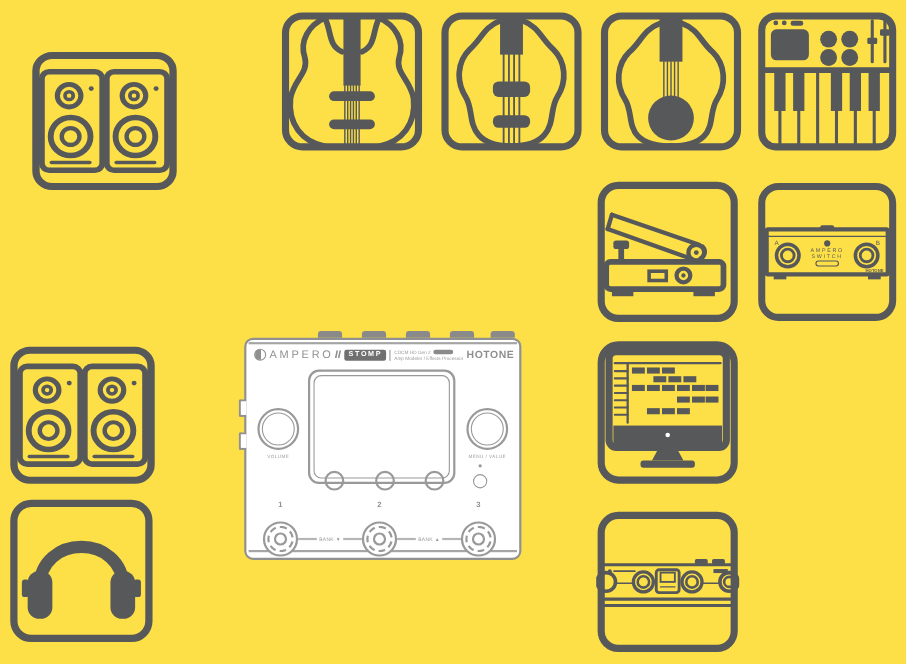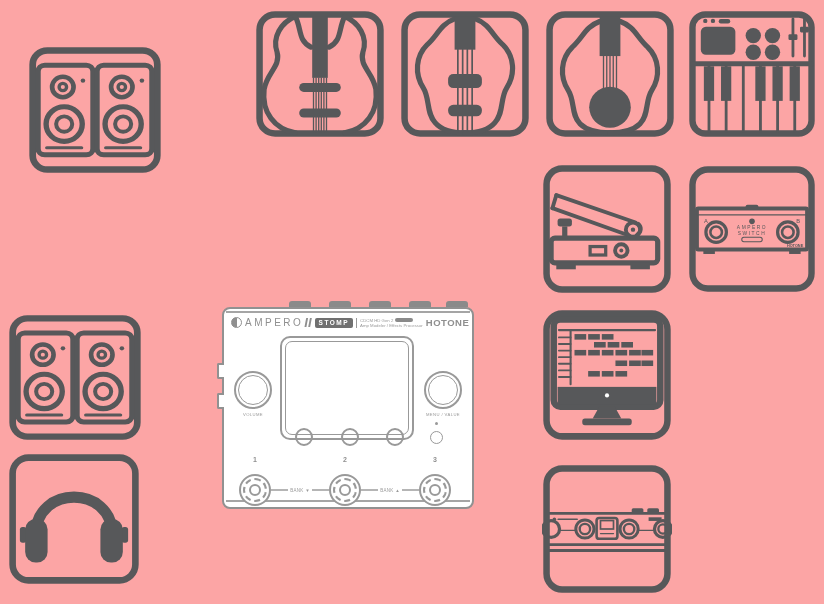--- a/index.html
+++ b/index.html
@@ -1,34 +1,34 @@
 <!DOCTYPE html>
 <html><head>
 <meta charset="utf-8">
 <style>
   html,body{margin:0;padding:0;background:#fff;}
-  #canvas{position:relative;width:824px;height:604px;background:#fca5a5;overflow:hidden;
+  #canvas{position:relative;width:824px;height:604px;background:#fde047;overflow:hidden;
           font-family:"Liberation Sans",sans-serif;}
   .tile{position:absolute;}
   .tile svg{display:block;width:100%;height:100%;color:#57585a;}
   .tile svg text{font-family:"Liberation Sans",sans-serif;}
 
   
   #device{position:absolute;left:222px;top:307px;width:252px;height:202px;
           box-sizing:border-box;border:2px solid #919191;border-radius:8px;background:#fff;}
   #device .line-top{position:absolute;left:2px;right:2px;top:2px;height:1.5px;background:#a5a5a5;}
   #device .line-bottom{position:absolute;left:2px;right:2px;top:191px;height:1.5px;background:#a5a5a5;z-index:1;}
   .jack-bump{position:absolute;top:-8px;width:22px;height:6px;background:#8a8a8a;border-radius:3px 3px 0 0;}
   .side-tab{position:absolute;left:-7px;width:7px;height:16px;box-sizing:border-box;
             border:2px solid #919191;border-right:none;border-radius:2px 0 0 2px;background:#fff;}
   #dev-header{position:absolute;left:7px;right:7px;top:5px;height:17px;display:flex;align-items:center;gap:3px;}
   .logo-dot{width:9px;height:9px;border-radius:50%;border:1px solid #8f8f8f;
             background:linear-gradient(90deg,#8f8f8f 55%,#ffffff 45%);flex:none;}
   .brand-txt{font-size:10px;letter-spacing:2.5px;color:#8f8f8f;font-weight:500;white-space:nowrap;}
-  .numeral-txt{font-size:13px;font-style:italic;font-weight:bold;color:#8f8f8f;margin-left:-2px;}
+  .numeral-txt{font-size:10px;font-style:italic;font-weight:bold;color:#8f8f8f;margin-left:-2px;}
   .stomp-badge{background:#707070;color:#ffffff;font-size:6.5px;font-weight:bold;letter-spacing:1.5px;
                padding:1.5px 4px;border-radius:2px;white-space:nowrap;}
   .info-block{border-left:1px solid #9a9a9a;padding-left:3px;line-height:5px;white-space:nowrap;}
   .info-line{font-size:4.3px;color:#9a9a9a;display:flex;align-items:center;gap:2px;}
   .info-badge{display:inline-block;width:18px;height:4px;background:#8a8a8a;border-radius:2px;}
   .hotone-txt{font-size:9.5px;font-weight:800;color:#8f8f8f;letter-spacing:0.5px;margin-left:auto;}
   #screen{position:absolute;left:56px;top:27px;width:134px;height:104px;box-sizing:border-box;
           border:2px solid #999;border-radius:10px;}
   #screen .inner{position:absolute;inset:3px;border:1.5px solid #999;border-radius:7px;}
   .knob{position:absolute;width:38px;height:38px;box-sizing:border-box;border:2px solid #999;border-radius:50%;}

